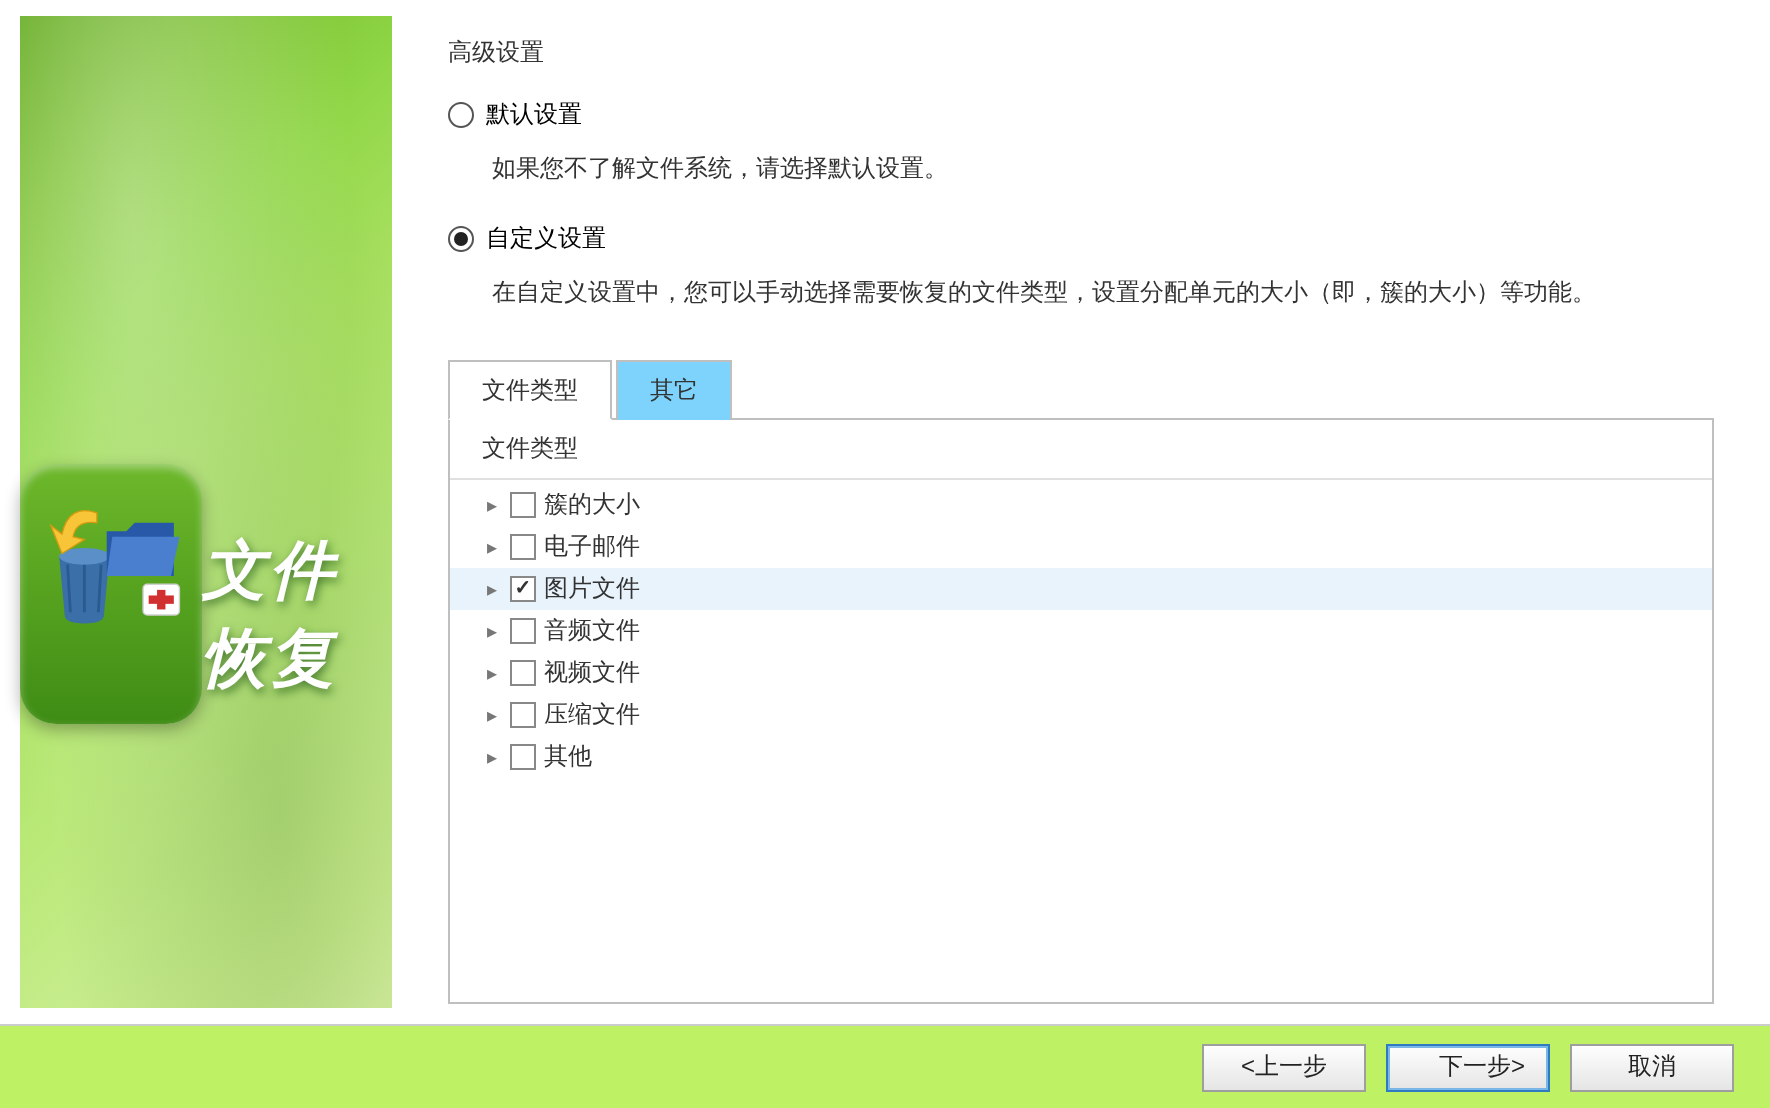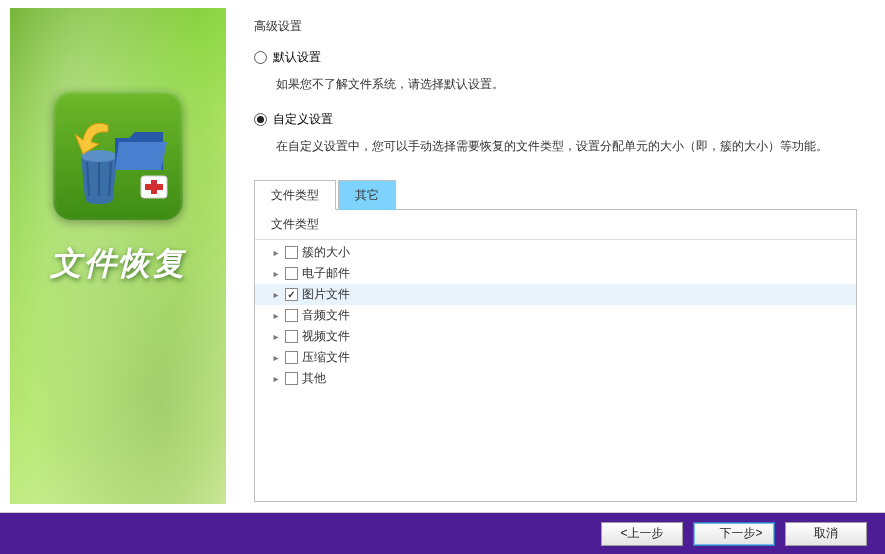--- a/index.html
+++ b/index.html
@@ -16,26 +16,25 @@
       width: 885px;
       height: 554px;
       flex-direction: column;
     }
     .main-area {
       display: flex;
       flex: 1;
       border-bottom: 1px solid #ccc;
     }
     .sidebar {
-      width: 216px;
+      width: 186px;
       height: 496px;
       background: linear-gradient(135deg, #5ea818 0%, #7bc130 15%, #8fd646 30%, #a8e060 45%, #b8e875 60%, #c5ec8a 75%, #d0f095 90%, #daf3a5 100%);
       position: relative;
       display: flex;
-      flex-direction: column;
       align-items: center;
       padding-top: 82px;
       margin: 8px 0 8px 10px;
     }
     .sidebar::before {
       content: "";
       position: absolute;
       inset: 0;
       background: radial-gradient(ellipse at 30% 20%, rgba(255,255,255,0.35), transparent 60%),
                   radial-gradient(ellipse at 70% 80%, rgba(60,120,20,0.25), transparent 60%);
@@ -173,21 +172,21 @@
     }
     .checkbox.checked::after { content: "✓"; font-weight: bold; }
     .tree-label { color: #333; }
     .footer {
       height: 44px;
       display: flex;
       justify-content: flex-end;
       align-items: center;
       gap: 10px;
       padding-right: 18px;
-      background: #4c1d95;
+      background: #bef264;
     }
     .btn {
       min-width: 82px;
       height: 24px;
       border: 1px solid #9e9e9e;
       background: linear-gradient(#fefefe, #e5e5e5);
       cursor: pointer;
       font-size: 12px;
       color: #222;
       display: inline-flex;

